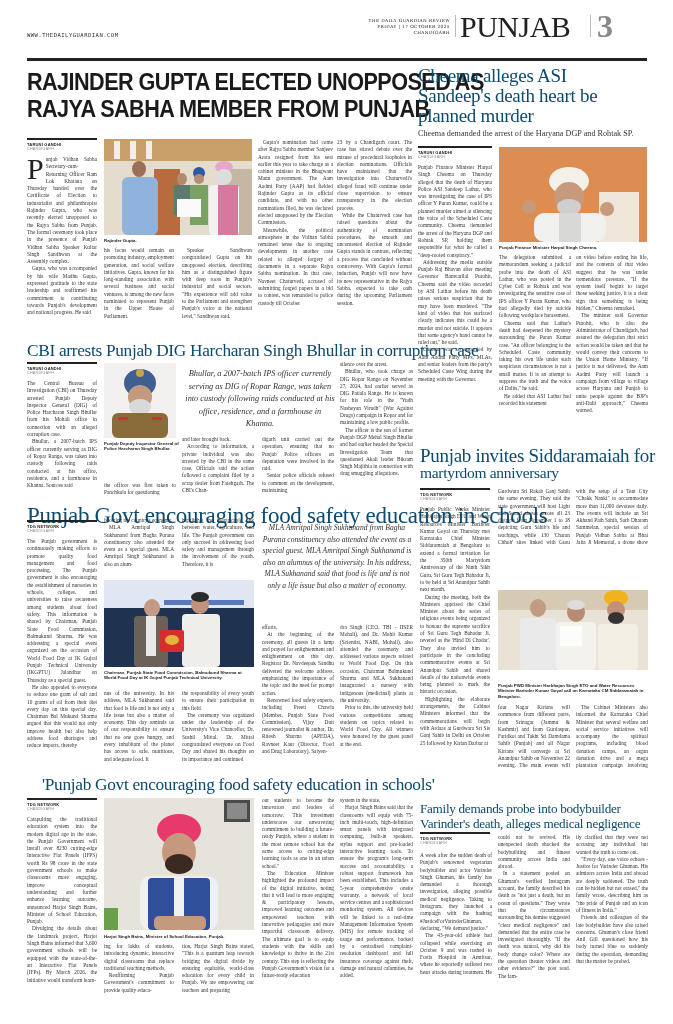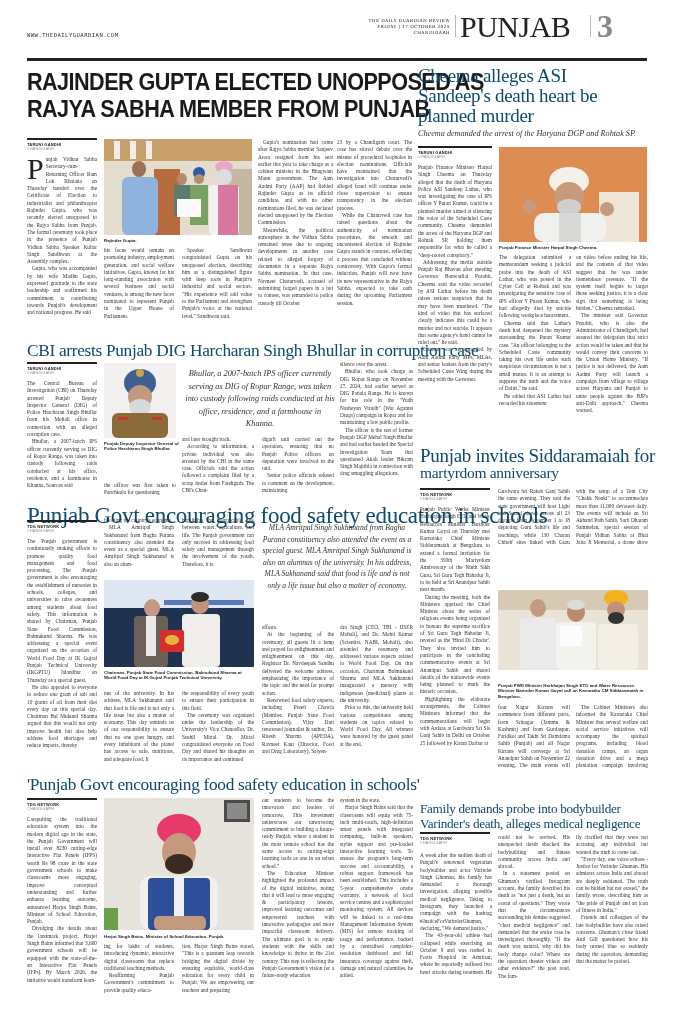--- a/index.html
+++ b/index.html
@@ -18,21 +18,21 @@
   .byline-rule { height: 1.5px; background: #222; }
   .byline { font-family: "Liberation Sans", sans-serif; font-size: 4px; font-weight: bold; color: #222; letter-spacing: 0.2px; }
   .dateline { font-family: "Liberation Sans", sans-serif; font-size: 3.6px; color: #888; letter-spacing: 0.3px; }
   .col { font-family: "Liberation Serif", serif; font-size: 5.3px; line-height: 7.3px; color: #333; text-align: justify; hyphens: auto; overflow: hidden; }
   .col p { text-indent: 5px; }
   .col p.first { text-indent: 0; }
   .dropcap { float: left; font-size: 30px; line-height: 24px; margin-right: 2px; margin-top: 1px; font-family: "Liberation Serif", serif; color: #222; }
   .caption { font-family: "Liberation Sans", sans-serif; font-weight: bold; font-size: 4.4px; line-height: 5.3px; color: #222; }
   .pullquote { font-family: "Liberation Serif", serif; font-style: italic; color: #333; text-align: center; }
   .photo { overflow: hidden; }
-  .kicker { font-family: "Liberation Serif", serif; font-style: italic; font-size: 8.2px; color: #333; white-space: nowrap; }
+  .kicker { font-family: "Liberation Serif", serif; font-size: 8.2px; color: #333; white-space: nowrap; }
 </style>
 </head>
 <body>
 
 <div class="abs site-url">WWW.THEDAILYGUARDIAN.COM</div>
 <div class="abs masthead-meta">
   <div>THE DAILY GUARDIAN REVIEW</div>
   <div>FRIDAY | 17 OCTOBER 2025</div>
   <div>CHANDIGARH</div>
 </div>
@@ -261,21 +261,21 @@
   <div class="abs caption" style="left:498px;top:683px;width:150px;">Punjab PWD Minister Harbhajan Singh ETO and Water Resources Minister Barinder Kumar Goyal call on Karnataka CM Siddaramaiah in Bengaluru.</div>
   <div class="abs col" style="left:498px;top:704px;width:72px;height:64px;">
     <p class="first">four Nagar Kirtans will commence from different parts, from Srinagar (Jammu &amp; Kashmir) and from Gurdaspur, Faridkot and Takht Sri Damdama Sahib (Punjab) and all Nagar Kirtans will converge at Sri Anandpur Sahib on November 22 evening. The main events will take place from November 23 to 25,</p>
   </div>
   <div class="abs col" style="left:576px;top:704px;width:72px;height:64px;">
     <p>The Cabinet Ministers also informed the Karnataka Chief Minister that several welfare and social service initiatives will accompany the spiritual programs, including blood donation camps, an organ donation drive and a mega plantation campaign involving the plantation of 3.50 lakh saplings.</p>
   </div>
 </section>
 
 <section>
-  <div class="abs hl-serif" style="left:27px;top:775px;font-size:17.3px;line-height:20px;">'Punjab Govt encouraging food safety education in schools'</div>
+  <div class="abs hl-serif" style="left:42px;top:775px;font-size:17.3px;line-height:20px;">'Punjab Govt encouraging food safety education in schools'</div>
   <div class="abs byline-rule" style="left:27px;top:798px;width:70px;"></div>
   <div class="abs byline" style="left:27px;top:802px;">TDG NETWORK</div>
   <div class="abs dateline" style="left:27px;top:807px;">CHANDIGARH</div>
   <div class="abs col" style="left:27px;top:816px;width:70px;height:180px;">
     <p class="first">Catapulting the traditional education system into the modern digital age in the state, the Punjab Government will install over 8230 cutting-edge Interactive Flat Panels (IFPS) worth Rs 98 crore in the state government schools to make classrooms more engaging, improve conceptual understanding and further enhance learning outcome, announced Harjot Singh Bains, Minister of School Education, Punjab.</p>
     <p>Divulging the details about the landmark project, Harjot Singh Bains informed that 3,600 government schools will be equipped with the state-of-the-art Interactive Flat Panels (IFPs). By March 2026, the initiative would transform learn-</p>
   </div>
   <div class="abs photo" style="left:104px;top:798px;width:150px;height:132px;">
     <svg width="150" height="132" viewBox="0 0 150 132">
       <rect width="150" height="132" fill="#e6e2dc"></rect>

